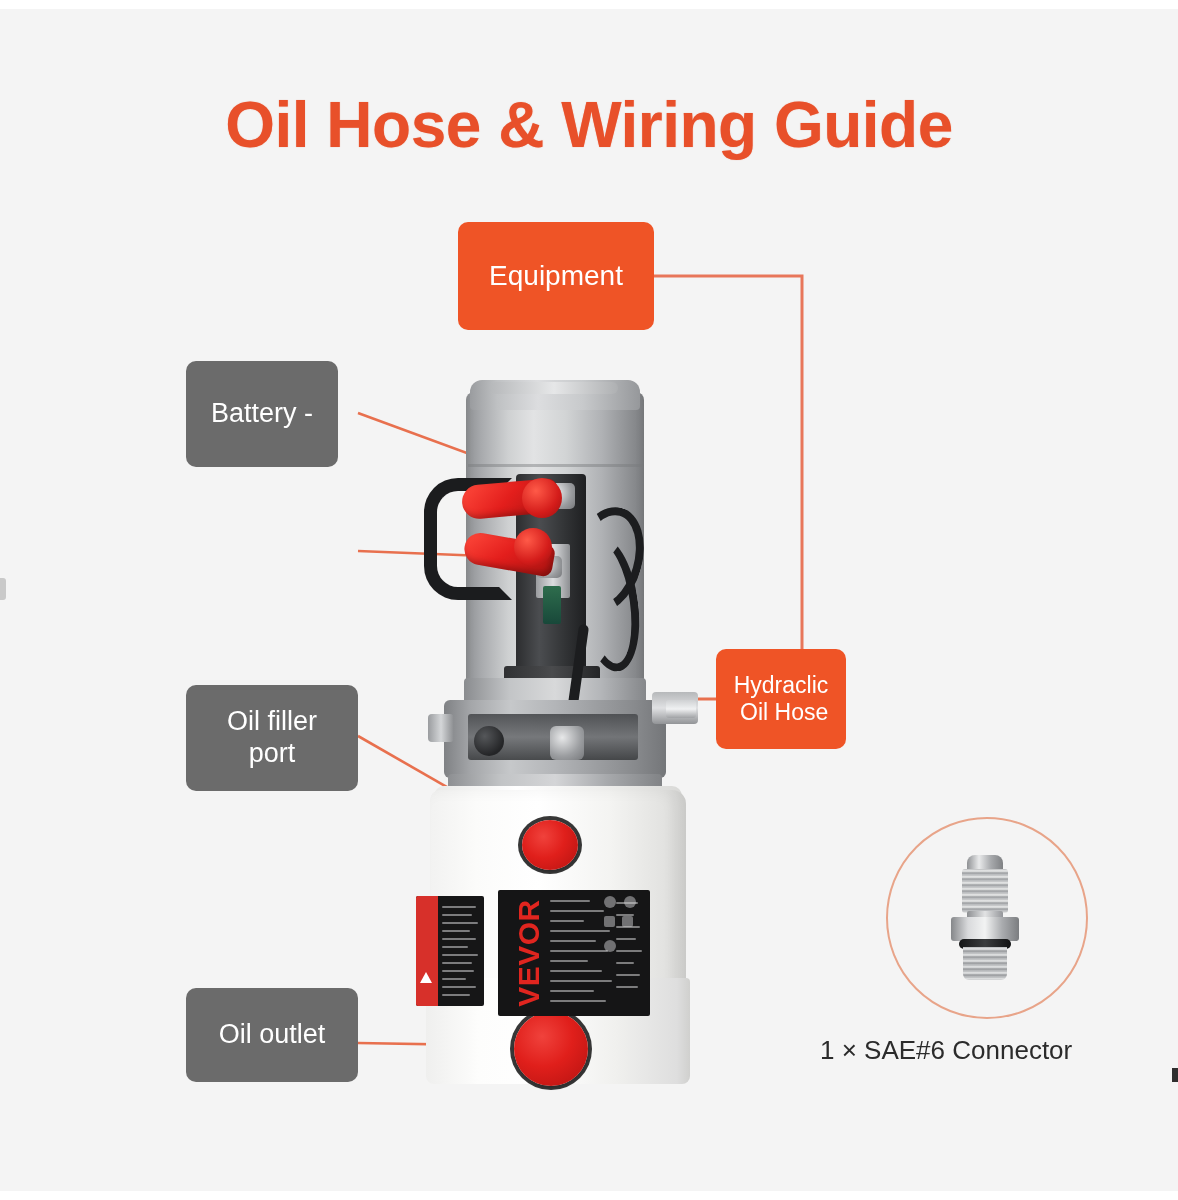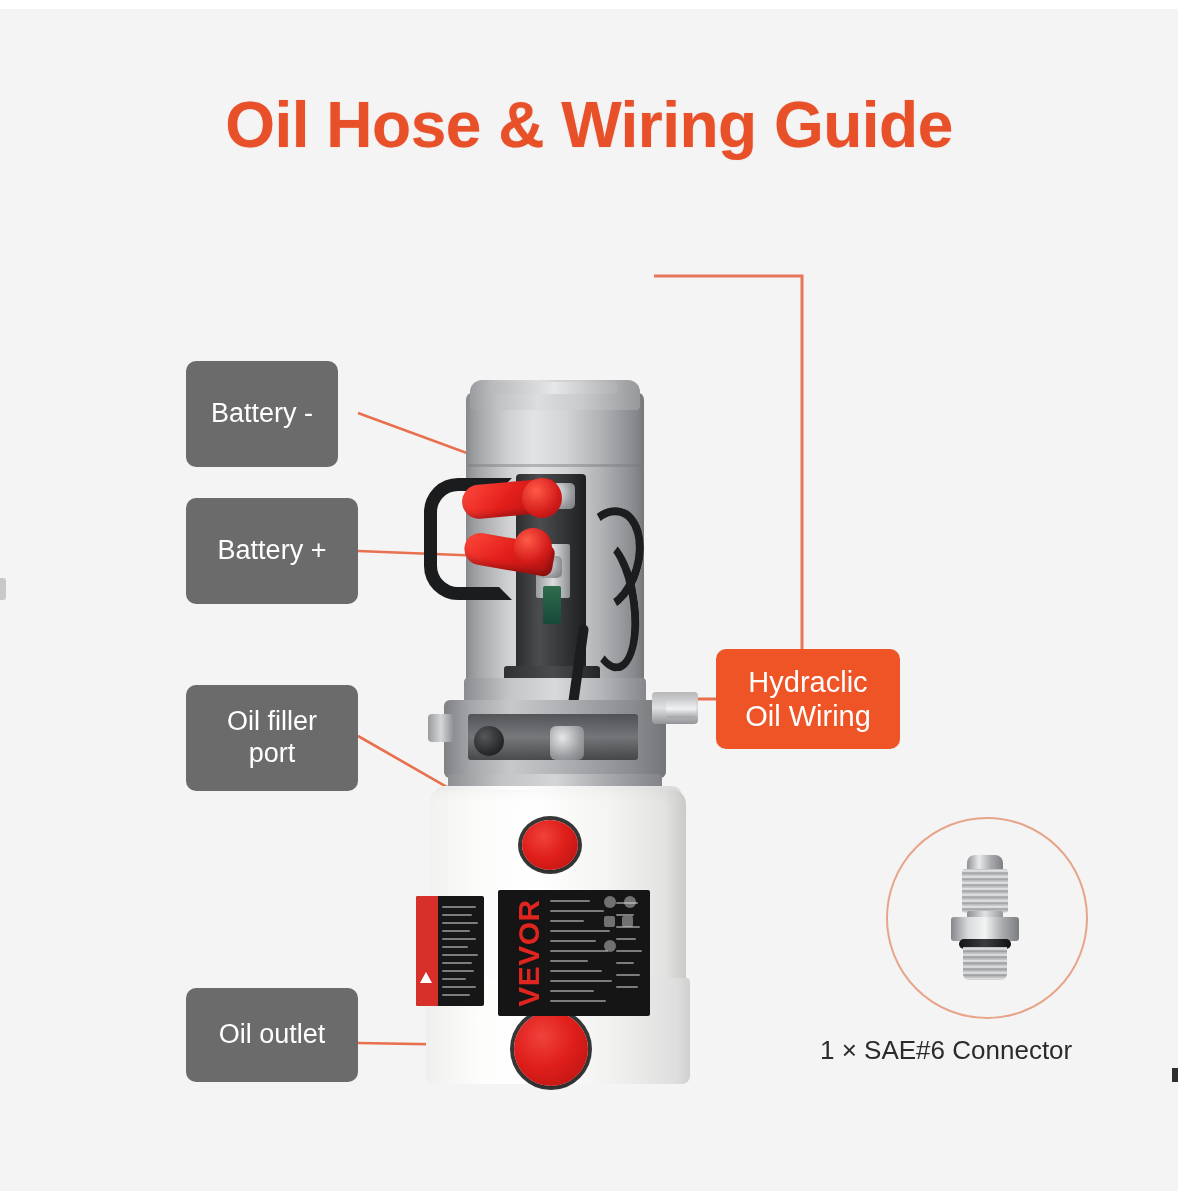--- a/index.html
+++ b/index.html
@@ -55,21 +55,21 @@
     padding: 4px 8px;
   }
   .label-box.gray { background: #6b6b6b; }
   .label-box.orange { background: #ef5426; }
 
   #box-equipment { left: 458px; top: 222px; width: 196px; height: 108px; font-size: 28px; }
   #box-battery-neg { left: 186px; top: 361px; width: 152px; height: 106px; }
   #box-battery-pos { left: 186px; top: 498px; width: 172px; height: 106px; }
   #box-oil-filler  { left: 186px; top: 685px; width: 172px; height: 106px; }
   #box-oil-outlet  { left: 186px; top: 988px; width: 172px; height: 94px; }
-  #box-hydraulic   { left: 716px; top: 649px; width: 184px; height: 100px; font-size: 29px; }
+  #box-hydraulic   { left: 716px; top: 649px; width: 130px; height: 100px; font-size: 23px; text-align: right; }
 
   
   #leaders {
     position: absolute;
     left: 0; top: 0;
     width: 1178px; height: 1200px;
     pointer-events: none;
   }
 
   
@@ -553,44 +553,44 @@
       <div class="lbl-line" style="left:118px; top:84px; width:24px;"></div>
       <div class="lbl-line" style="left:118px; top:96px; width:22px;"></div>
       <div class="lbl-icon" style="left:106px; top:6px;  width:12px; height:12px; border-radius:50%;"></div>
       <div class="lbl-icon" style="left:126px; top:6px;  width:12px; height:12px; border-radius:50%;"></div>
       <div class="lbl-icon" style="left:106px; top:26px; width:11px; height:11px;"></div>
       <div class="lbl-icon" style="left:124px; top:26px; width:11px; height:11px;"></div>
       <div class="lbl-icon" style="left:106px; top:50px; width:12px; height:12px; border-radius:50%;"></div>
     </div>
   </div>
 
+  <div class="label-box orange" id="box-equipment">
+    <span>Equipment</span>
+  </div>
 
   <div class="label-box gray" id="box-battery-neg">
     <span>Battery -</span>
   </div>
 
-  <div class="label-box gray" id="box-battery-pos">
-    <span>Battery +</span>
-  </div>
 
   <div class="label-box gray" id="box-oil-outlet">
     <span>Oil outlet</span>
   </div>
 
   <div class="label-box gray" id="box-oil-filler">
     <span>
       <span>Oil filler</span><br>
       <span>port</span>
     </span>
   </div>
 
   <div class="label-box orange" id="box-hydraulic">
     <span>
       <span>Hydraclic</span><br>
-      <span>Oil Wiring</span>
+      <span>Oil Hose</span>
     </span>
   </div>
 
   <div id="connector-circle"></div>
   <div id="connector-art">
     <div class="conn-part" id="conn-top"></div>
     <div class="conn-part" id="conn-thread-up"></div>
     <div class="conn-part" id="conn-cone"></div>
     <div class="conn-part" id="conn-hex"></div>
     <div class="conn-part" id="conn-oring"></div>

